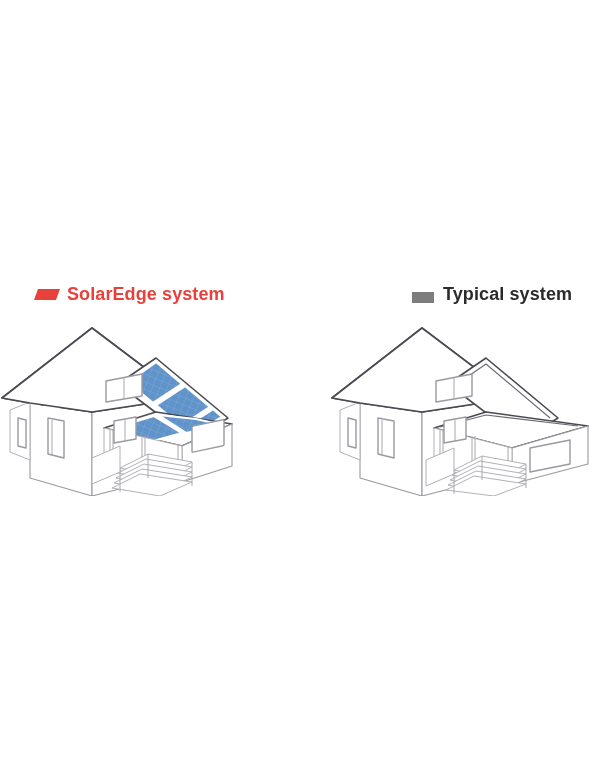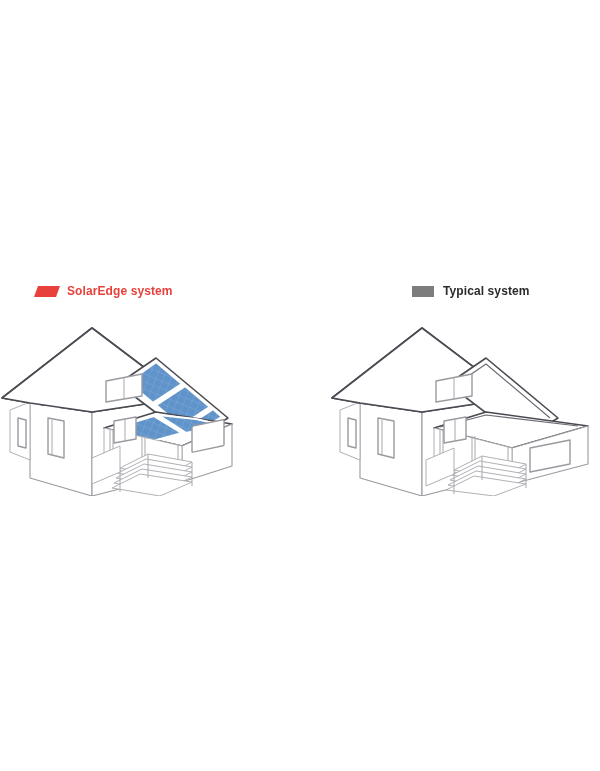--- a/index.html
+++ b/index.html
@@ -22,38 +22,38 @@
   }
 
   
   .legend {
     position: absolute;
     display: flex;
     align-items: center;
     white-space: nowrap;
   }
   .legend-solaredge { left: 36px; top: 285px; }
-  .legend-typical   { left: 412px; top: 285px; }
+  .legend-typical   { left: 412px; top: 285px; align-items: flex-end; }
 
   .legend-swatch {
     display: inline-block;
     width: 22px;
     height: 11px;
     margin-right: 9px;
     flex: 0 0 auto;
   }
   .swatch-solaredge {
     background: #e8413c;
     transform: skewX(-20deg);
   }
   .swatch-typical {
     background: #7d7d7d;
   }
   .legend-label {
-    font-size: 12px;
+    font-size: 18px;
     font-weight: 700;
     letter-spacing: 0.1px;
     line-height: 1;
   }
   .label-solaredge { color: #e8413c; }
   .label-typical   { color: #2b2b2b; }
 
   
   .house-svg {
     position: absolute;

